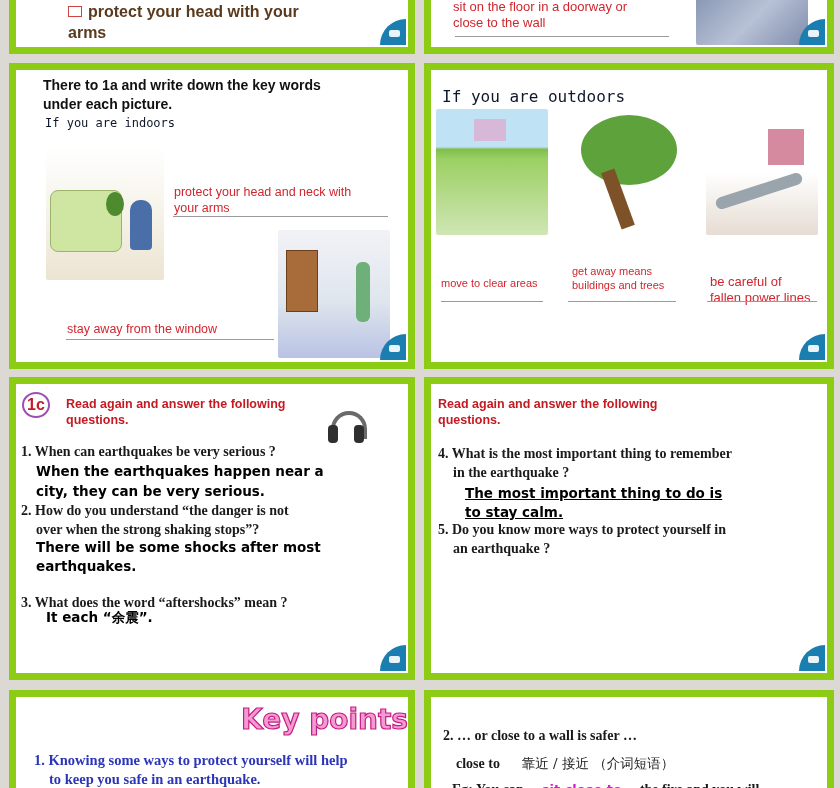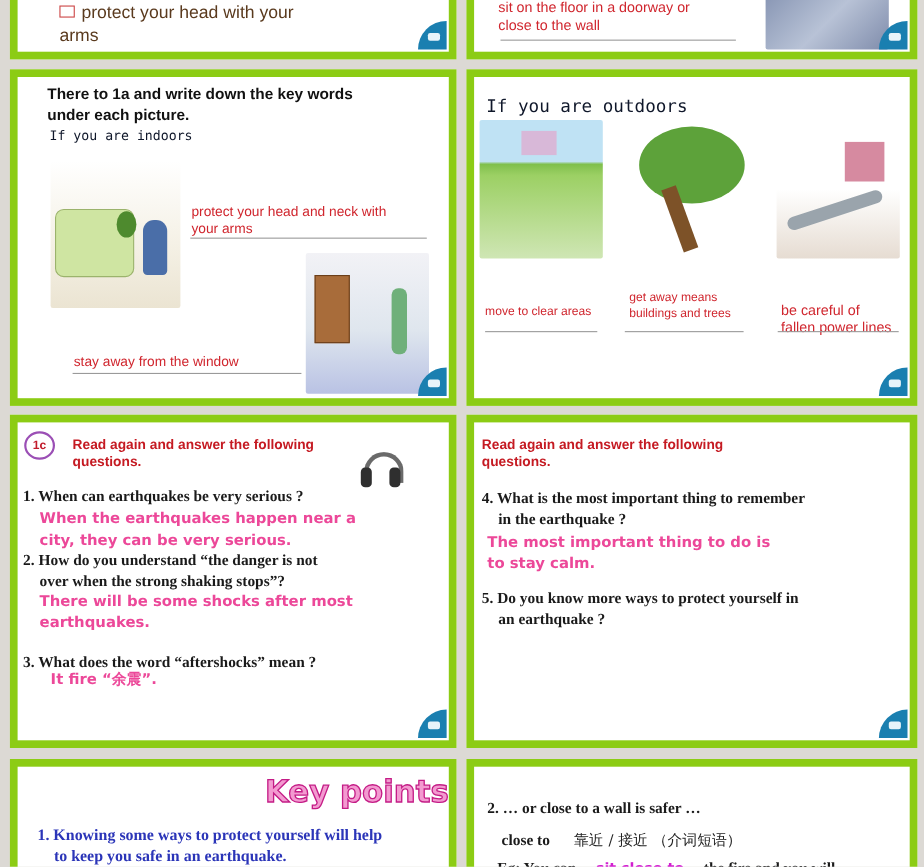--- a/index.html
+++ b/index.html
@@ -3,29 +3,29 @@
 <meta charset="utf-8">
 <style>
   html,body{margin:0;padding:0;}
   body{width:840px;height:788px;background:#dcd9d4;position:relative;overflow:hidden;font-family:"Liberation Sans",sans-serif;}
   .slide{position:absolute;background:#fff;border:7px solid #8ccc14;box-sizing:border-box;overflow:hidden;}
   .badge{position:absolute;right:2px;bottom:2px;width:26px;height:26px;background:#1a7fb0;border-top-left-radius:26px;}
   .badge::after{content:"";position:absolute;left:9px;top:11px;width:11px;height:7px;background:#e8f4fa;border-radius:2px;}
   .red{color:#d0262e;}
   .purple{color:#0f172a;font-family:"DejaVu Sans Mono",monospace;}
   .line{position:absolute;height:1px;background:#9a9a9a;}
-  .hw{font-family:"DejaVu Sans",sans-serif;color:#ec4899;font-weight:bold;}
+  .hw{font-family:"DejaVu Sans",sans-serif;color:#000000;font-weight:bold;}
   .q{font-family:"Liberation Serif",serif;font-weight:bold;color:#1a1a1a;}
   .pic{position:absolute;border-radius:2px;}
 </style>
 </head>
 <body>
 
 <div class="slide" style="left:9px;top:-20px;width:406px;height:74px;">
-  <div style="position:absolute;left:38px;top:14px;font-weight:normal;font-size:16px;color:#5a3a1e;line-height:21px;">
+  <div style="position:absolute;left:52px;top:14px;font-weight:bold;font-size:16px;color:#5a3a1e;line-height:21px;">
     <div><span style="display:inline-block;width:12px;height:9px;border:1px solid #c44;margin-right:6px;"></span><span>protect your head with your</span></div>
     <div>arms</div>
   </div>
   <div class="badge"></div>
 </div>
 
 <div class="slide" style="left:424px;top:-20px;width:410px;height:74px;">
   <div class="red" style="position:absolute;left:22px;top:12px;font-size:13px;line-height:16px;">
     <div>sit on the floor in a doorway or</div>
     <div>close to the wall</div>
@@ -82,21 +82,21 @@
   <div class="line" style="left:137px;top:231px;width:108px;"></div>
   <div class="red" style="position:absolute;left:279px;top:204px;font-size:13px;line-height:16px;">
     <div>be careful of</div>
     <div>fallen power lines</div>
   </div>
   <div class="line" style="left:276px;top:231px;width:110px;"></div>
   <div class="badge"></div>
 </div>
 
 <div class="slide" style="left:9px;top:377px;width:406px;height:303px;">
-  <div style="position:absolute;left:6px;top:8px;width:24px;height:22px;border:2px solid #9b4fb5;border-radius:50%;color:#c21c2c;font-weight:bold;font-size:11px;text-align:center;line-height:22px;">1c</div>
+  <div style="position:absolute;left:6px;top:8px;width:24px;height:22px;border:2px solid #9b4fb5;border-radius:50%;color:#c21c2c;font-weight:bold;font-size:16px;text-align:center;line-height:22px;">1c</div>
   <div class="red" style="position:absolute;left:50px;top:12px;font-weight:bold;font-size:12.5px;line-height:16px;color:#c51a22;">
     <div>Read again and answer the following</div>
     <div>questions.</div>
   </div>
   <div style="position:absolute;left:312px;top:27px;width:38px;height:34px;">
     <div style="position:absolute;left:3px;top:0;width:28px;height:24px;border:4px solid #6a6a6a;border-bottom:none;border-radius:18px 18px 0 0;"></div>
     <div style="position:absolute;left:0;top:14px;width:10px;height:18px;background:#2f2f2f;border-radius:4px;"></div>
     <div style="position:absolute;left:26px;top:14px;width:10px;height:18px;background:#2f2f2f;border-radius:4px;"></div>
   </div>
   <div class="q" style="position:absolute;left:5px;top:60px;font-size:14px;">1. When can earthquakes be very serious ?</div>
@@ -106,38 +106,38 @@
   </div>
   <div class="q" style="position:absolute;left:5px;top:117px;font-size:14px;line-height:19px;">
     <div>2.  How do you understand “the danger is not</div>
     <div style="padding-left:15px;">over when the strong shaking stops”?</div>
   </div>
   <div class="hw" style="position:absolute;left:20px;top:154px;font-size:13.5px;line-height:19px;">
     <div>There will be some shocks after most</div>
     <div>earthquakes.</div>
   </div>
   <div class="q" style="position:absolute;left:5px;top:211px;font-size:14px;">3.  What does the word “aftershocks” mean ?</div>
-  <div class="hw" style="position:absolute;left:30px;top:225px;font-size:13.5px;">It fire “余震”.</div>
+  <div class="hw" style="position:absolute;left:30px;top:225px;font-size:13.5px;">It each “余震”.</div>
   <div class="badge"></div>
 </div>
 
 <div class="slide" style="left:424px;top:377px;width:410px;height:303px;">
   <div style="position:absolute;left:7px;top:12px;font-weight:bold;font-size:12.5px;line-height:16px;color:#c51a22;">
     <div>Read again and answer the following</div>
     <div>questions.</div>
   </div>
   <div class="q" style="position:absolute;left:7px;top:60px;font-size:14px;line-height:19px;">
     <div>4. What is the most important thing to remember</div>
     <div style="padding-left:15px;">in the earthquake ?</div>
   </div>
-  <div class="hw" style="position:absolute;left:12px;top:100px;font-size:13.5px;line-height:19px;">
+  <div class="hw" style="position:absolute;left:34px;top:100px;font-size:13.5px;line-height:19px;text-decoration:underline;">
     <div>The most important thing to do is</div>
     <div>to stay calm.</div>
   </div>
-  <div class="q" style="position:absolute;left:7px;top:136px;font-size:14px;line-height:19px;margin-top:15px;">
+  <div class="q" style="position:absolute;left:7px;top:136px;font-size:14px;line-height:19px;">
     <div>5. Do you know more ways to protect yourself in</div>
     <div style="padding-left:15px;">an earthquake ?</div>
   </div>
   <div class="badge"></div>
 </div>
 
 <div class="slide" style="left:9px;top:690px;width:406px;height:110px;">
   <div style="position:absolute;left:0;right:0;top:6px;text-align:right;font-family:'DejaVu Sans',sans-serif;font-weight:bold;font-size:28px;color:#f39ad0;-webkit-text-stroke:1.2px #c41c86;">Key points</div>
   <div style="position:absolute;left:18px;top:54px;font-family:'Liberation Serif',serif;font-weight:bold;font-size:14.5px;line-height:19px;color:#2b35b8;">
     <div>1. Knowing some ways to protect yourself will help</div>

